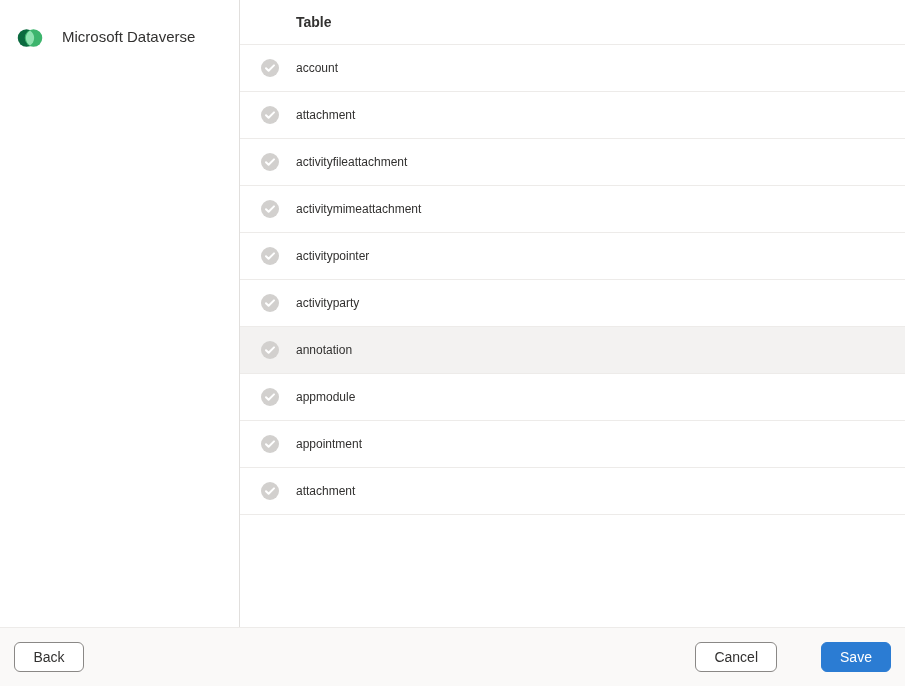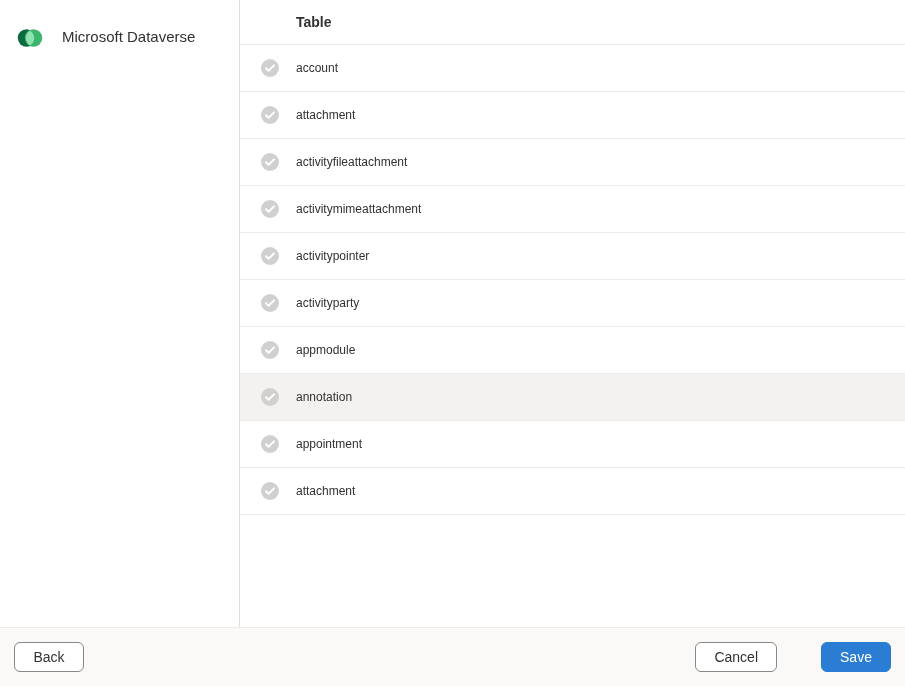--- a/index.html
+++ b/index.html
@@ -197,35 +197,35 @@
             <span class="row-label">activitypointer</span>
           </div>
           <div class="table-row">
             <span class="check-icon">
   <svg viewBox="0 0 20 20" width="20" height="20">
     <circle cx="10" cy="10" r="9" fill="#d2d0ce"></circle>
     <path d="M6 10.2 L8.6 12.8 L14 7.4" stroke="#ffffff" stroke-width="2" fill="none" stroke-linecap="round" stroke-linejoin="round"></path>
   </svg></span>
             <span class="row-label">activityparty</span>
           </div>
+          <div class="table-row hovered">
+            <span class="check-icon">
+  <svg viewBox="0 0 20 20" width="20" height="20">
+    <circle cx="10" cy="10" r="9" fill="#d2d0ce"></circle>
+    <path d="M6 10.2 L8.6 12.8 L14 7.4" stroke="#ffffff" stroke-width="2" fill="none" stroke-linecap="round" stroke-linejoin="round"></path>
+  </svg></span>
+            <span class="row-label">annotation</span>
+          </div>
           <div class="table-row">
             <span class="check-icon">
   <svg viewBox="0 0 20 20" width="20" height="20">
     <circle cx="10" cy="10" r="9" fill="#d2d0ce"></circle>
     <path d="M6 10.2 L8.6 12.8 L14 7.4" stroke="#ffffff" stroke-width="2" fill="none" stroke-linecap="round" stroke-linejoin="round"></path>
   </svg></span>
             <span class="row-label">appmodule</span>
-          </div>
-          <div class="table-row hovered">
-            <span class="check-icon">
-  <svg viewBox="0 0 20 20" width="20" height="20">
-    <circle cx="10" cy="10" r="9" fill="#d2d0ce"></circle>
-    <path d="M6 10.2 L8.6 12.8 L14 7.4" stroke="#ffffff" stroke-width="2" fill="none" stroke-linecap="round" stroke-linejoin="round"></path>
-  </svg></span>
-            <span class="row-label">annotation</span>
           </div>
           <div class="table-row">
             <span class="check-icon">
   <svg viewBox="0 0 20 20" width="20" height="20">
     <circle cx="10" cy="10" r="9" fill="#d2d0ce"></circle>
     <path d="M6 10.2 L8.6 12.8 L14 7.4" stroke="#ffffff" stroke-width="2" fill="none" stroke-linecap="round" stroke-linejoin="round"></path>
   </svg></span>
             <span class="row-label">appointment</span>
           </div>
           <div class="table-row">

